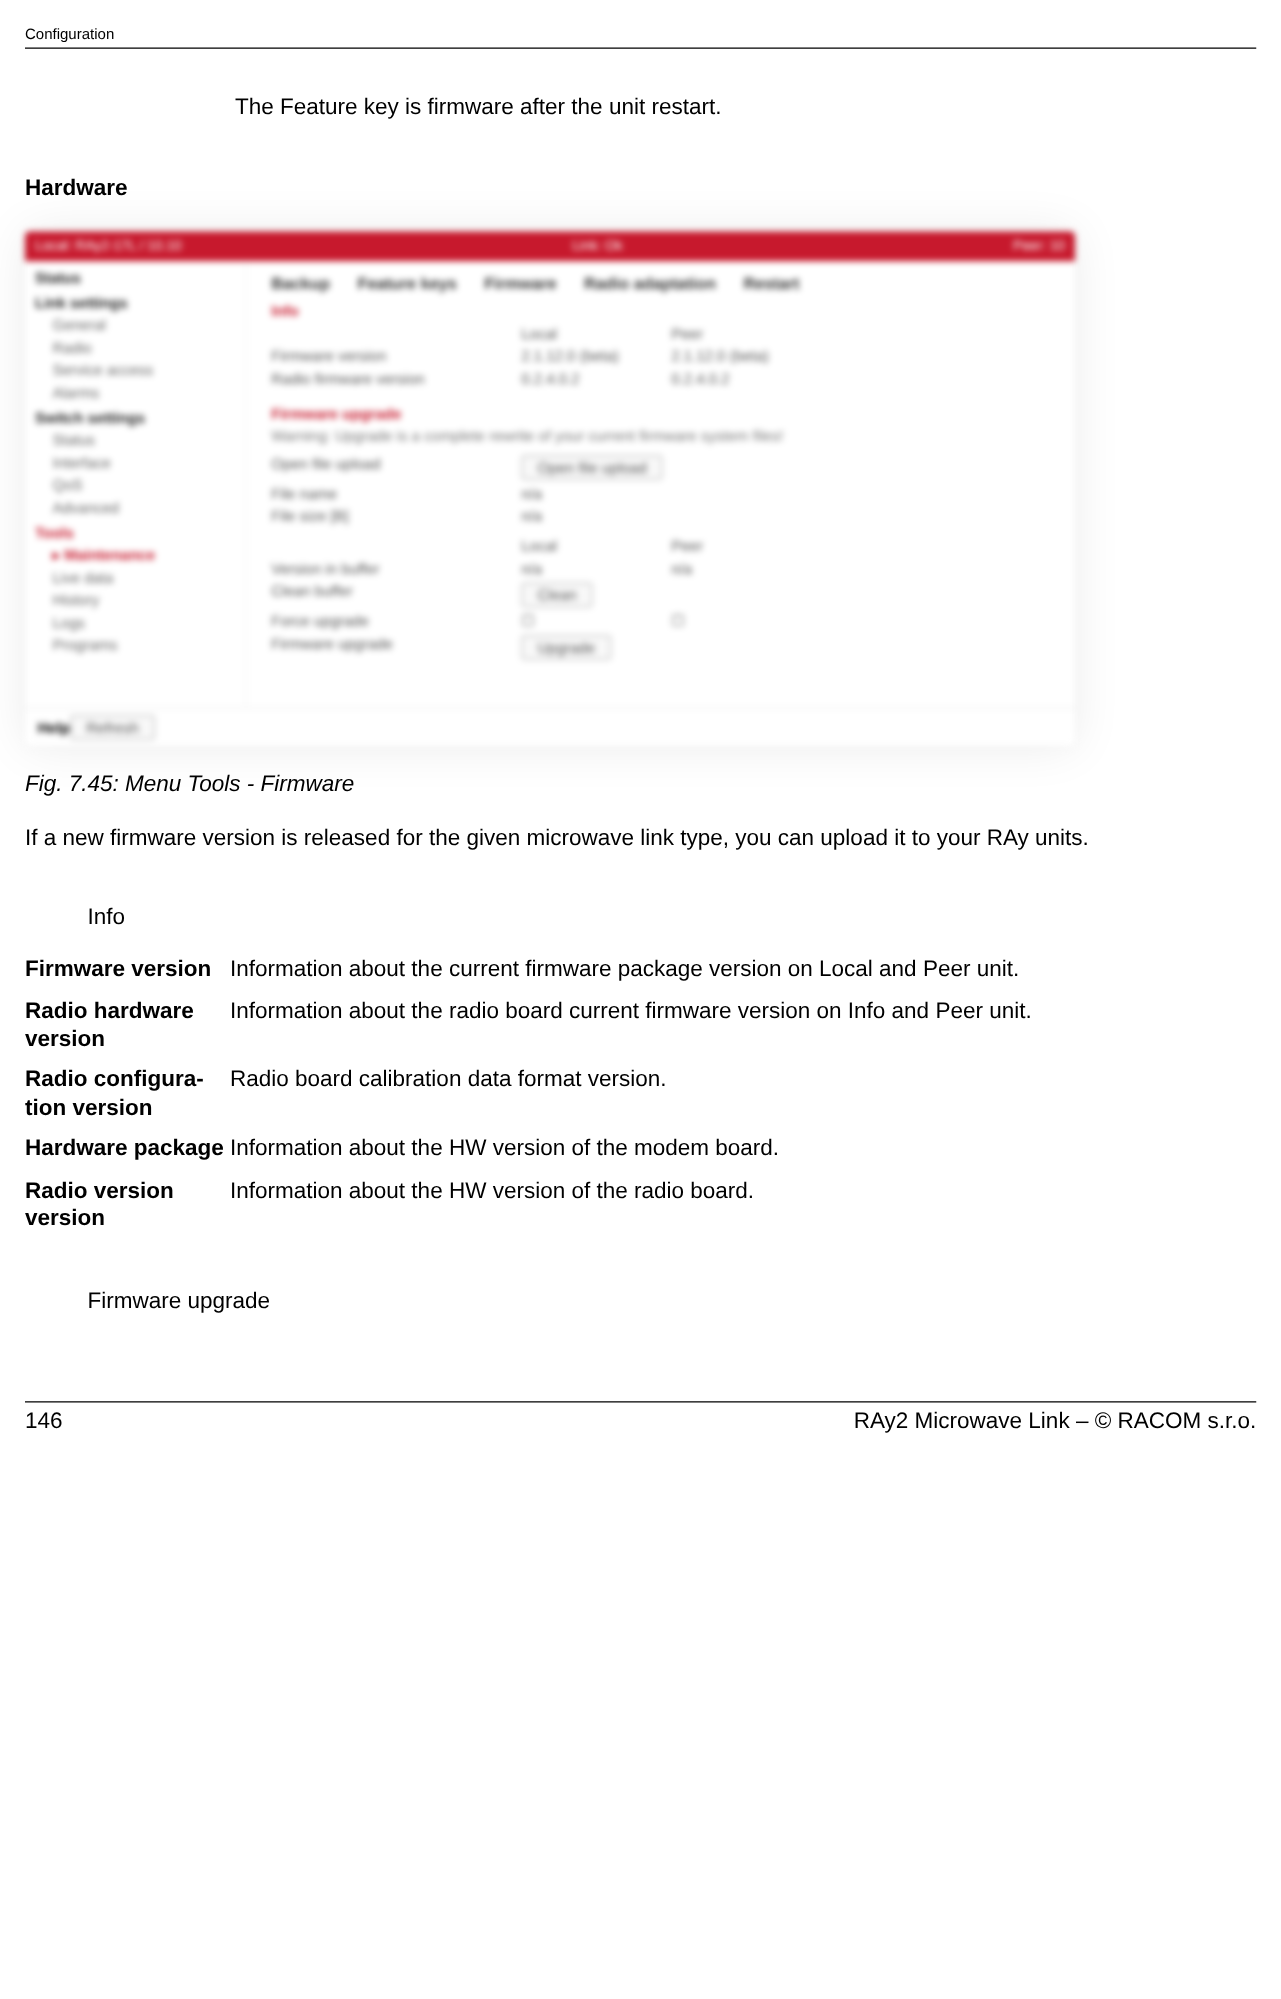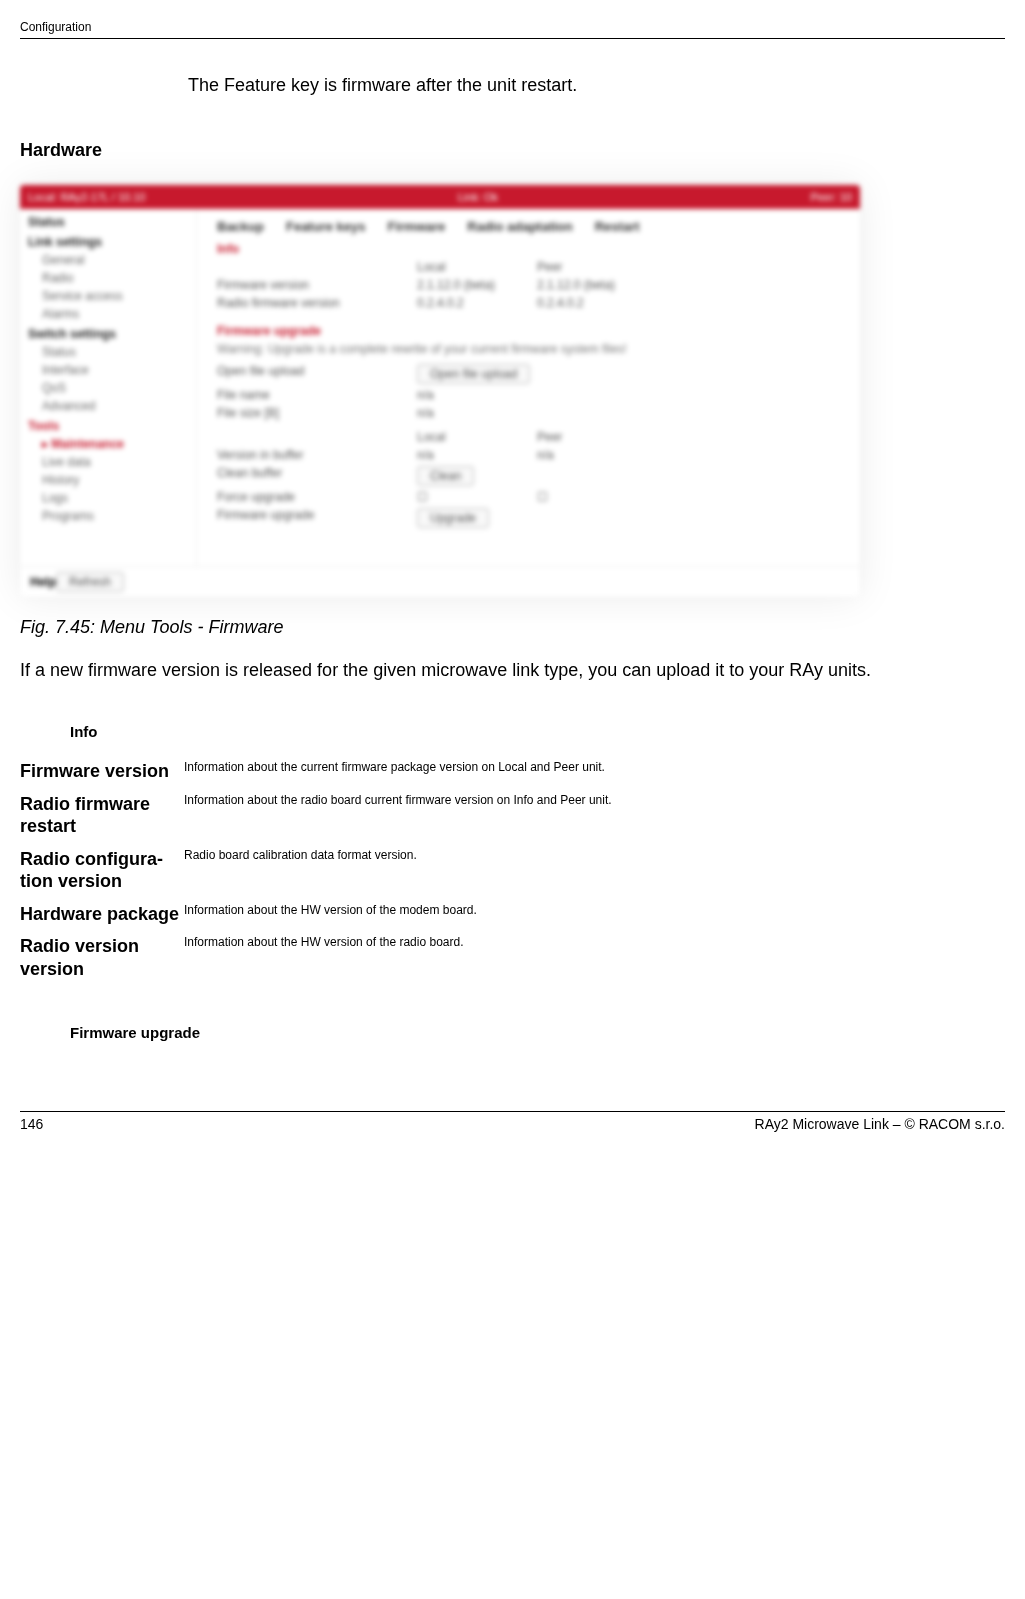--- a/index.html
+++ b/index.html
@@ -124,54 +124,54 @@
   .figure-caption {
     font-style: italic;
     font-size: 18px;
     margin-bottom: 22px;
   }
   .body-para {
     font-size: 18px;
     margin-bottom: 42px;
   }
   .def-indent-title {
-    font-size: 15px;
-    font-weight: bold;
+    font-size: 18px;
+    font-weight: normal;
     margin-left: 50px;
     margin-bottom: 10px;
   }
   .def-list {
     display: table;
     border-collapse: separate;
     border-spacing: 0 10px;
     width: 100%;
   }
   .def-row { display: table-row; }
   .def-term {
     display: table-cell;
     width: 164px;
     font-weight: bold;
     font-size: 18px;
     vertical-align: top;
     line-height: 1.25;
   }
   .def-desc {
     display: table-cell;
-    font-size: 12px;
+    font-size: 18px;
     vertical-align: top;
     line-height: 1.3;
   }
   .footer-rule {
     border: none;
     border-top: 1px solid #000;
     margin: 70px 0 4px 0;
   }
   .footer {
     display: flex;
-    font-size: 14px;
+    font-size: 18px;
     gap: 24px;
   }
   .footer .page-no { width: 60px; }
   .footer .spacer { flex: 1; }
 </style>
 </head>
 <body>
 
 <div class="page">
   <div class="header-title">Configuration</div>
@@ -291,21 +291,21 @@
   <div class="body-para">If a new firmware version is released for the given microwave link type, you can upload it to your RAy units.</div>
 
   <div class="def-indent-title">Info</div>
 
   <div class="def-list">
     <div class="def-row">
       <div class="def-term">Firmware version</div>
       <div class="def-desc">Information about the current firmware package version on Local and Peer unit.</div>
     </div>
     <div class="def-row">
-      <div class="def-term">Radio firmware restart</div>
+      <div class="def-term">Radio hardware version</div>
       <div class="def-desc">Information about the radio board current firmware version on Info and Peer unit.</div>
     </div>
     <div class="def-row">
       <div class="def-term">Radio configura­tion version</div>
       <div class="def-desc">Radio board calibration data format version.</div>
     </div>
     <div class="def-row">
       <div class="def-term">Hardware package</div>
       <div class="def-desc">Information about the HW version of the modem board.</div>
     </div>

